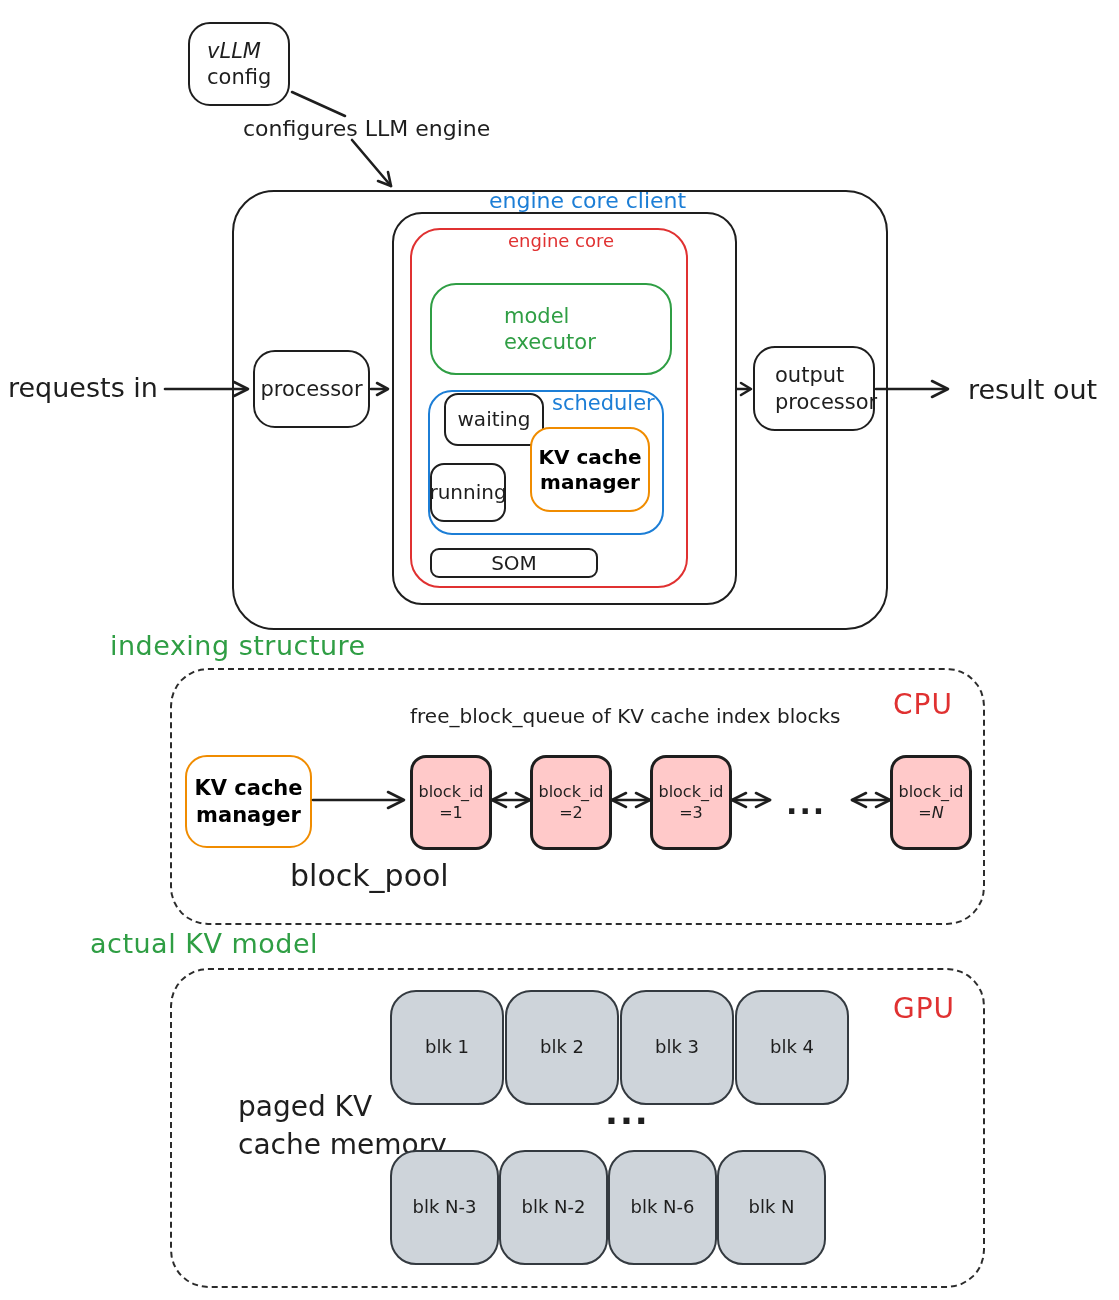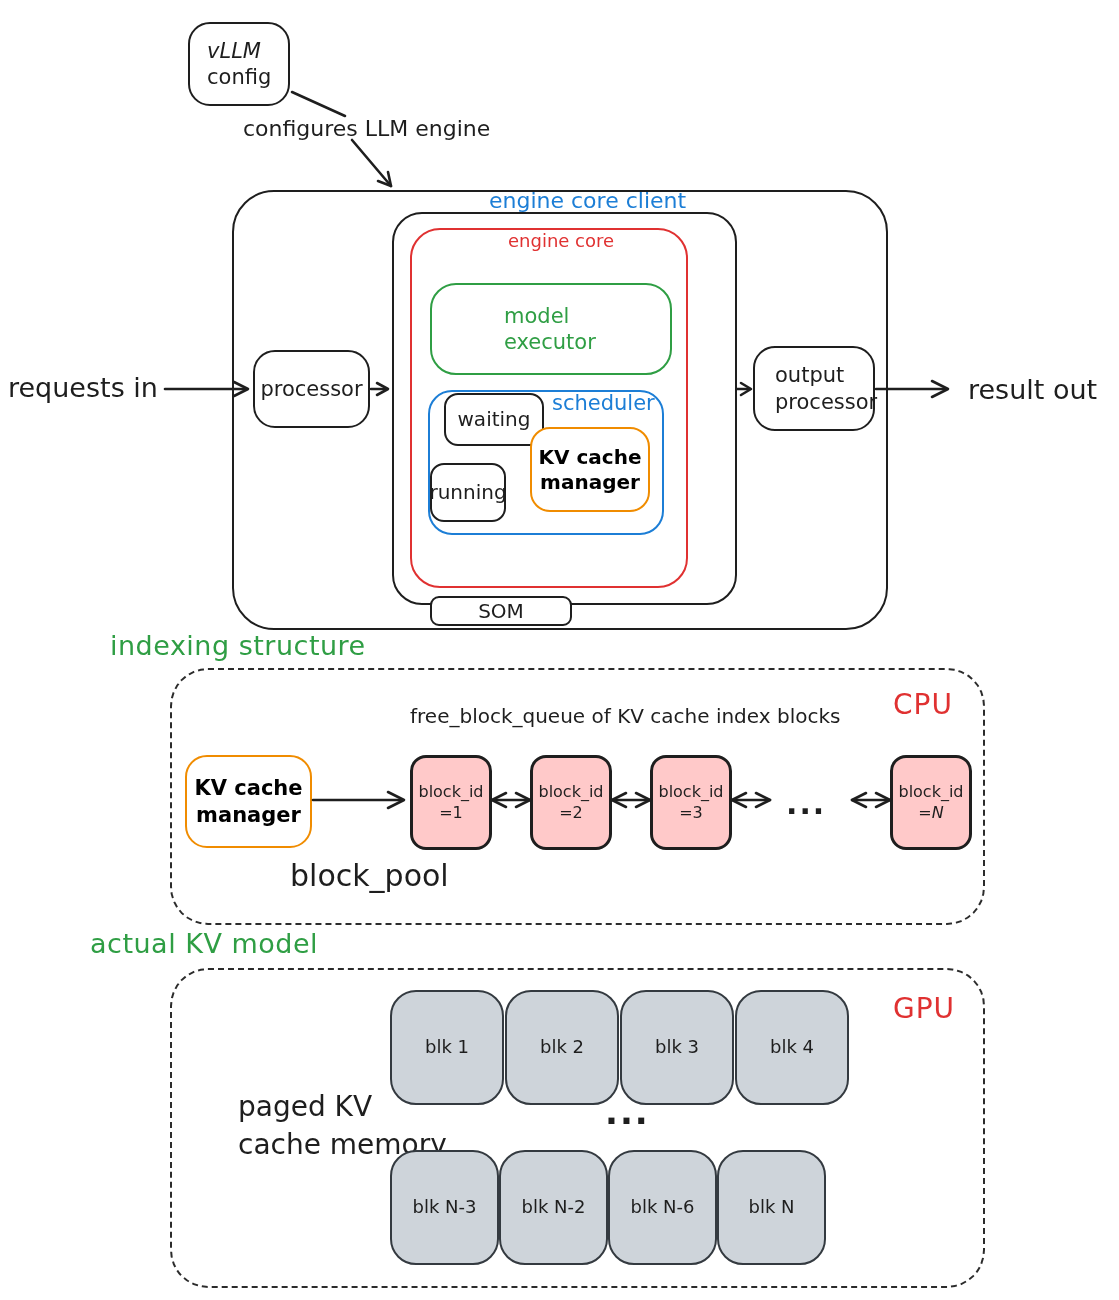--- a/index.html
+++ b/index.html
@@ -75,21 +75,21 @@
   </div>
   <div class="box" style="left:430px;top:463px;width:76px;height:59px;border-radius:14px;">
     <span style="font-size:20px;">running</span>
   </div>
 
   <div class="box border-orange" style="left:530px;top:427px;width:120px;height:85px;border-radius:20px;">
     <span class="orange" style="font-size:20px;">KV cache</span>
     <span class="orange" style="font-size:20px;">manager</span>
   </div>
 
-  <div class="box" style="left:430px;top:548px;width:142px;height:30px;border-radius:9px;margin-top:48px;">
+  <div class="box" style="left:430px;top:548px;width:168px;height:30px;border-radius:9px;">
     <span style="font-size:20px;">SOM</span>
   </div>
 
   <div class="box" style="left:253px;top:350px;width:117px;height:78px;border-radius:22px;">
     <span class="mid">processor</span>
   </div>
   <div class="box" style="left:753px;top:346px;width:122px;height:85px;border-radius:22px;align-items:flex-start;padding-left:20px;text-align:left;">
     <span class="mid">output</span>
     <span class="mid">processor</span>
   </div>

